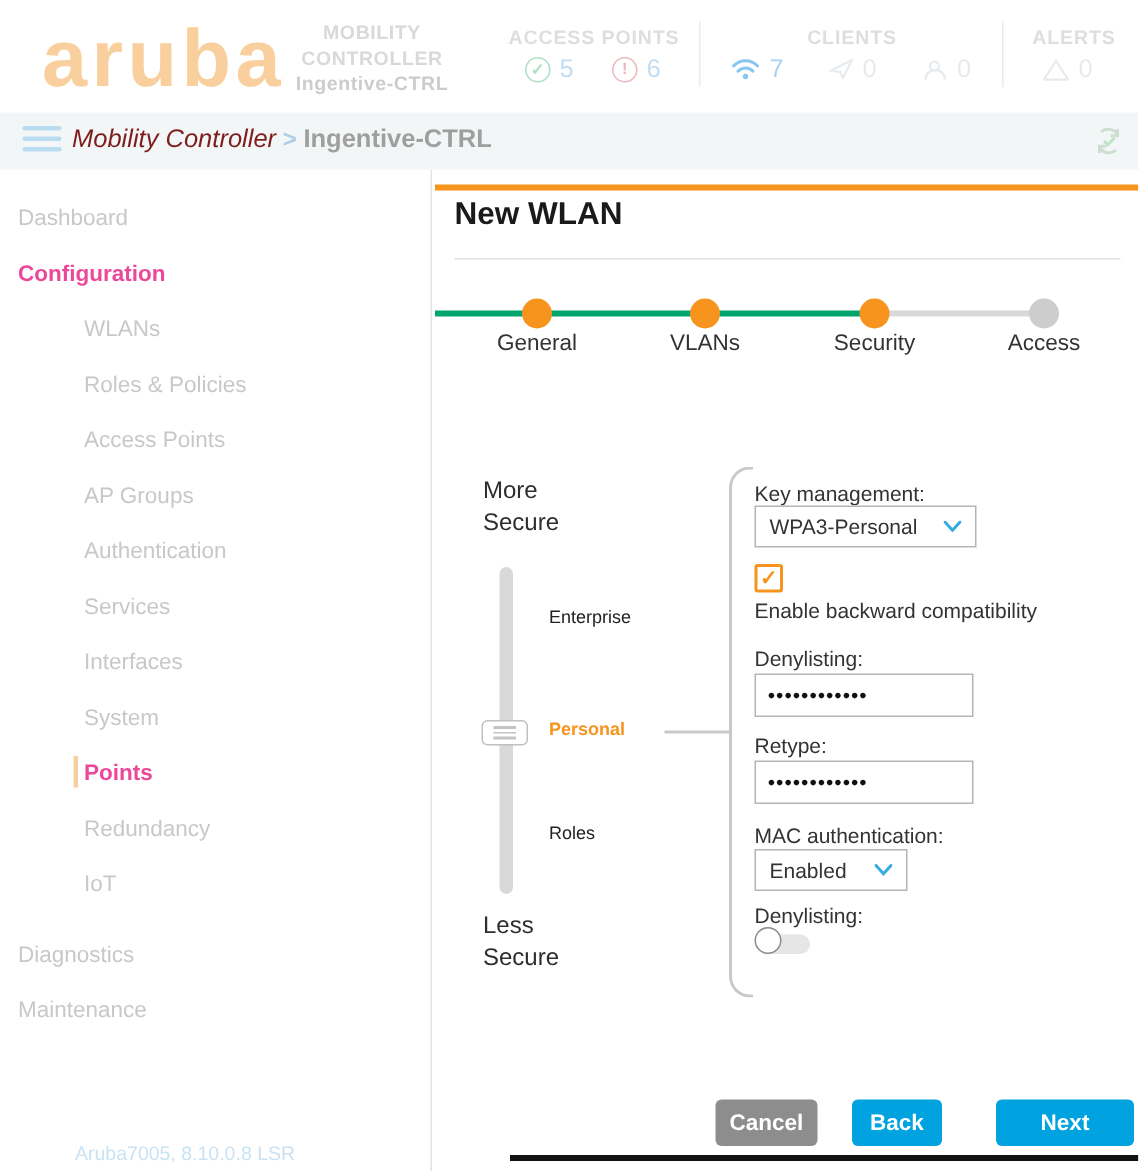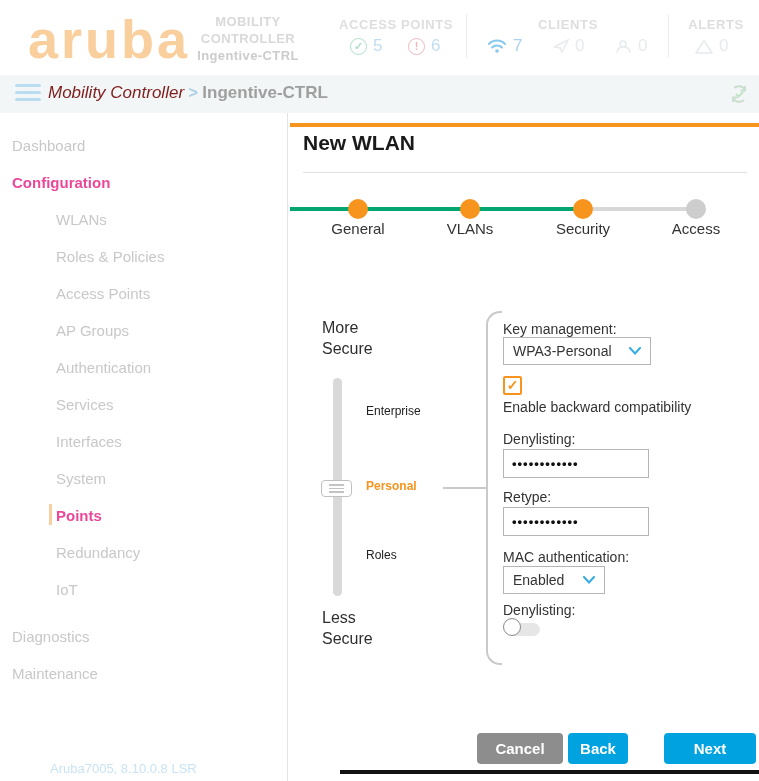--- a/index.html
+++ b/index.html
@@ -222,18 +222,18 @@
     <span>Enabled</span>
     <svg width="12" height="8" viewBox="0 0 12 8">
       <path d="M1 1 L6 6.5 L11 1" fill="none" stroke="#35ace2" stroke-width="2" stroke-linecap="round"></path>
     </svg>
   </div>
 
   <div class="abs fld-label" style="top:602px;">Denylisting:</div>
   <div class="abs toggle-pill"></div>
   <div class="abs toggle-knob"></div>
 
-  <button class="abs btn btn-gray" style="left:477px; width:86px;">Cancel</button>
+  <button class="abs btn btn-gray" style="left:477px; width:68px;">Cancel</button>
   <button class="abs btn btn-blue" style="left:568px; width:60px;">Back</button>
   <button class="abs btn btn-blue" style="left:664px; width:92px;">Next</button>
 
   <div class="abs bottom-bar"></div>
 </div>
 
 </body></html>

